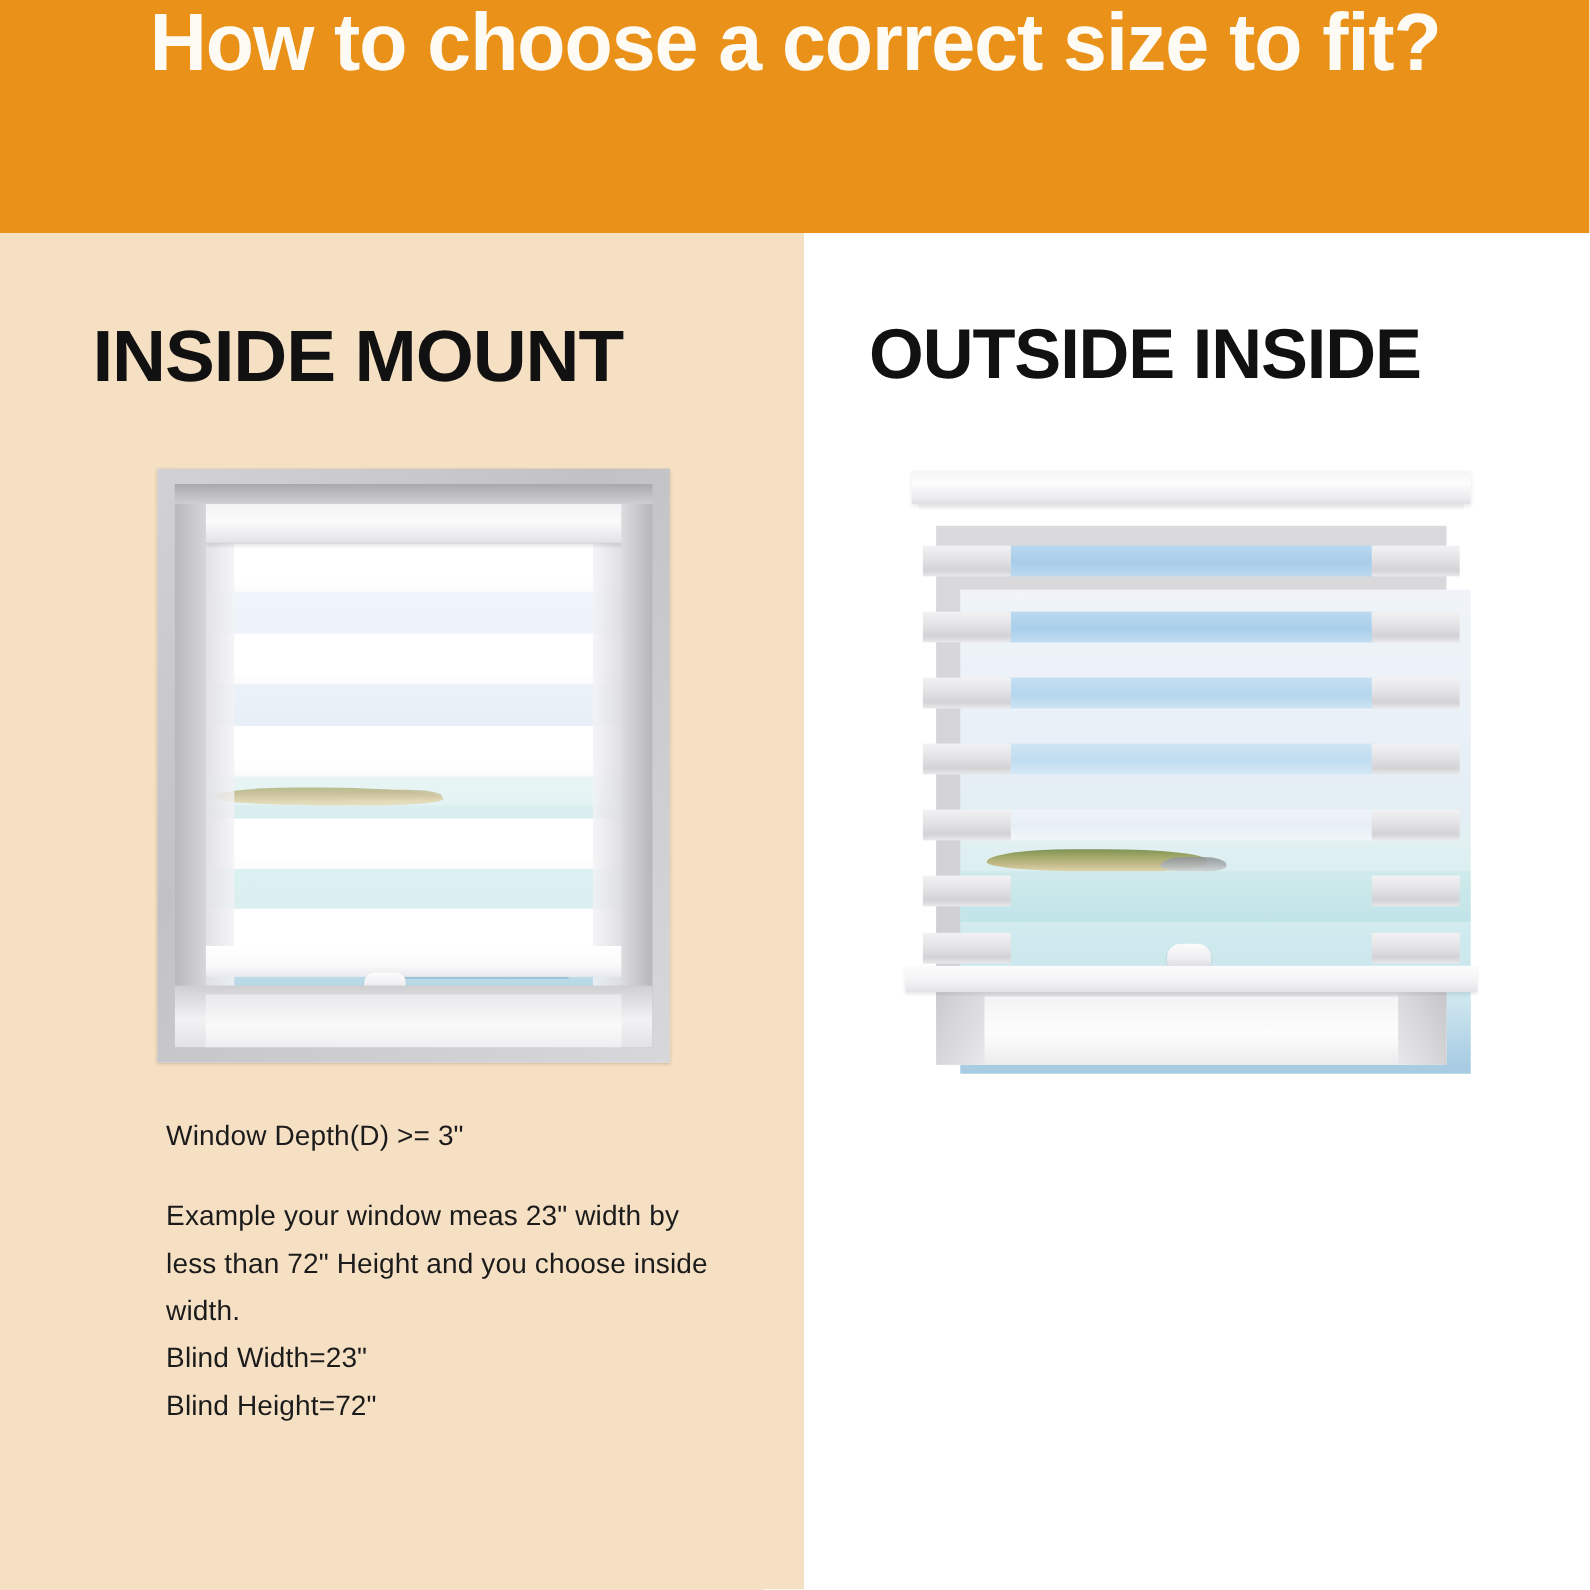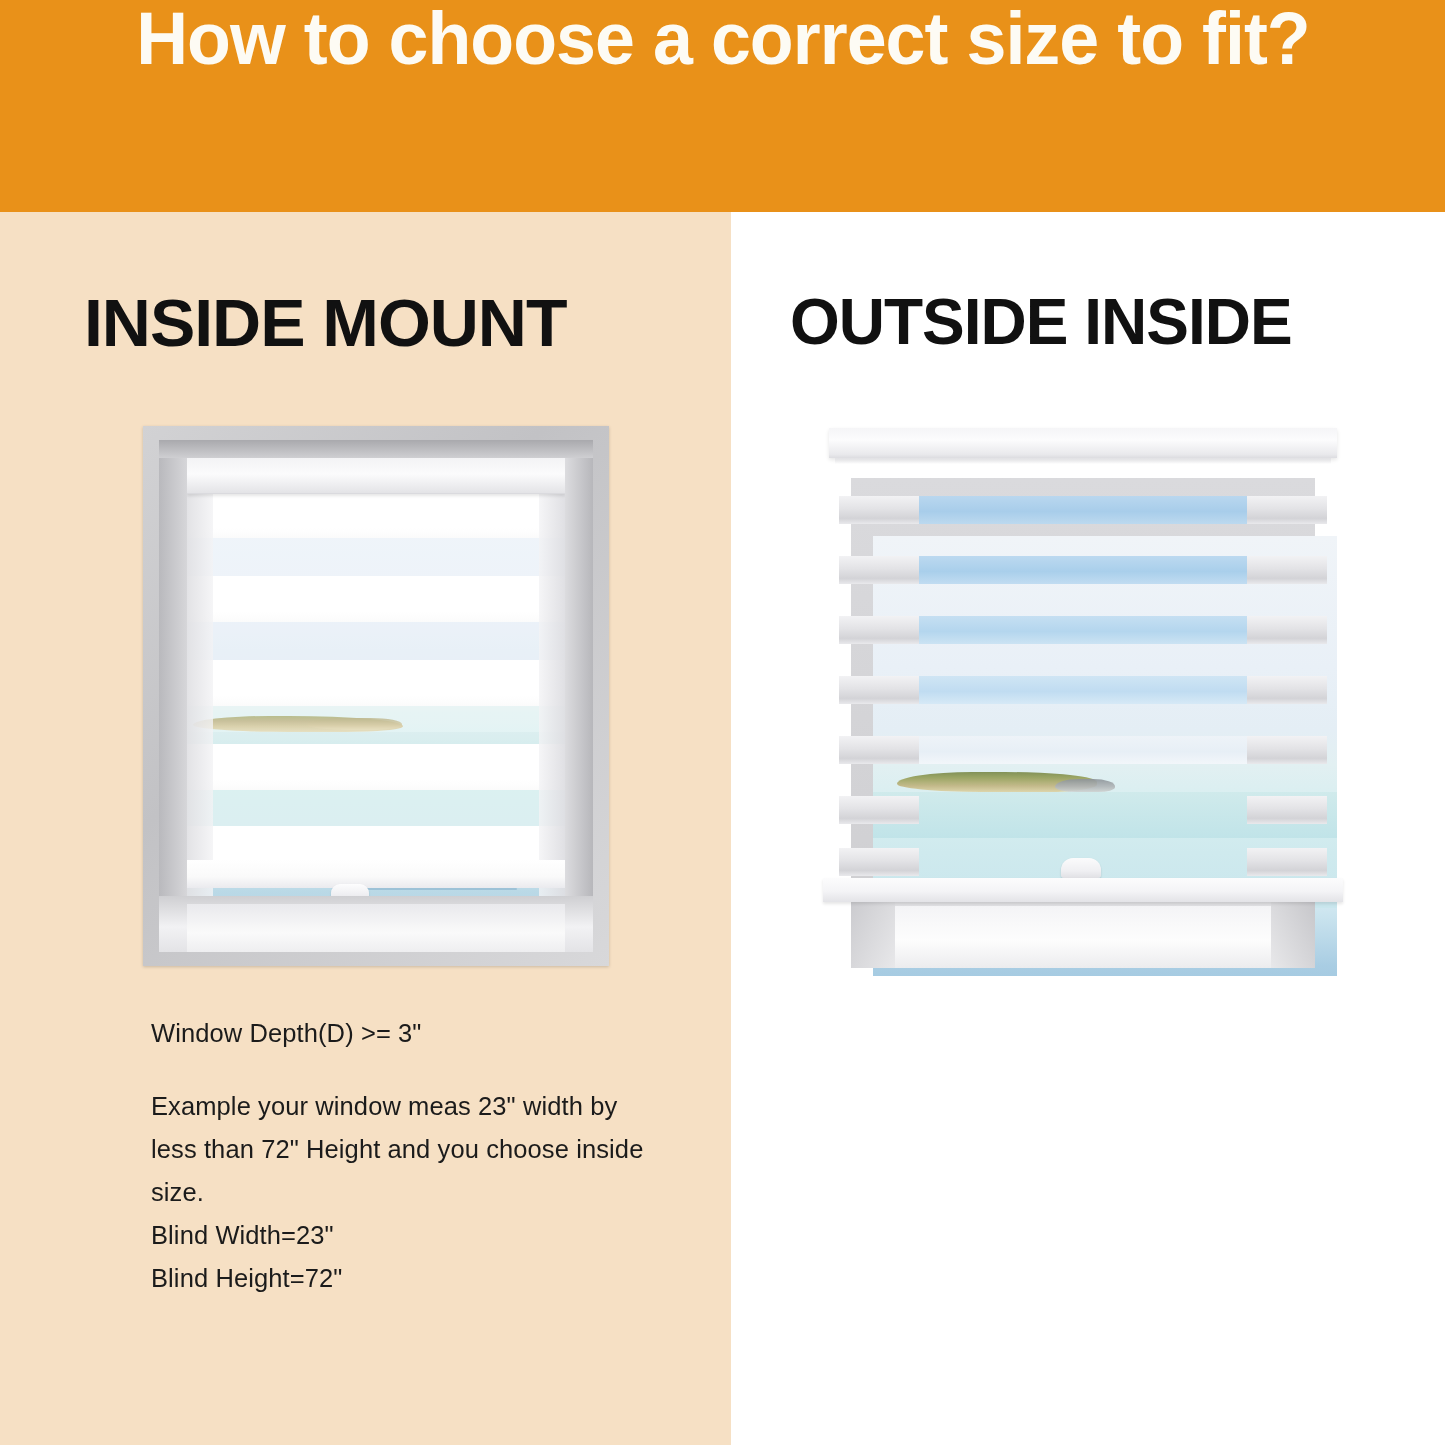--- a/index.html
+++ b/index.html
@@ -293,21 +293,21 @@
           <div class="sill"></div>
           <div class="sill-face"></div>
         </div>
       </div>
 
       <div class="txt left-txt">
         <p>Window Depth(D) &gt;= 3"</p>
         <div class="gap"></div>
         <p>Example your window meas 23" width by</p>
         <p>less than 72" Height and you choose inside</p>
-        <p>size.</p>
+        <p>width.</p>
         <p>Blind Width=23"</p>
         <p>Blind Height=72"</p>
       </div>
     </div>
 
     <div class="panel-right">
 
       <div class="heading heading-outside">OUTSIDE INSIDE</div>
 
       <div class="illus om">

